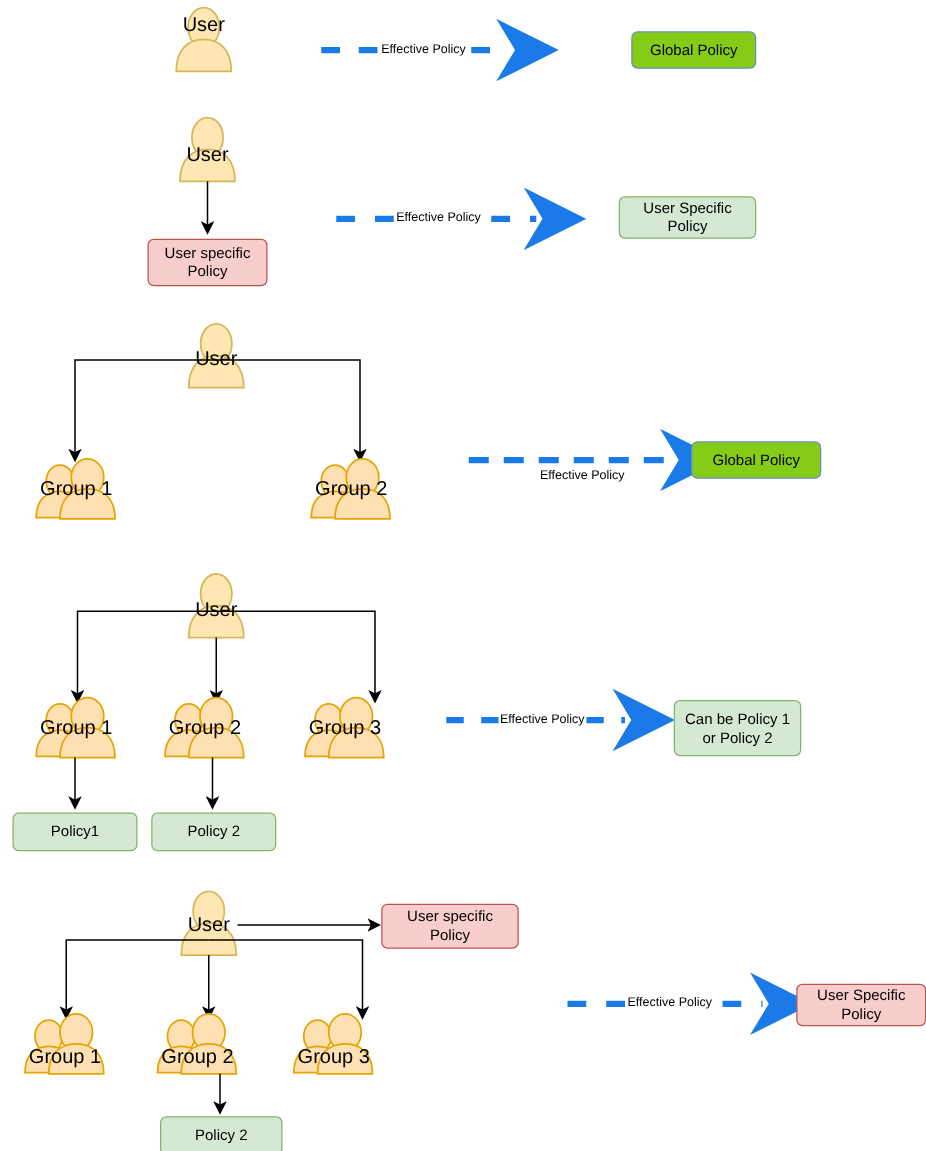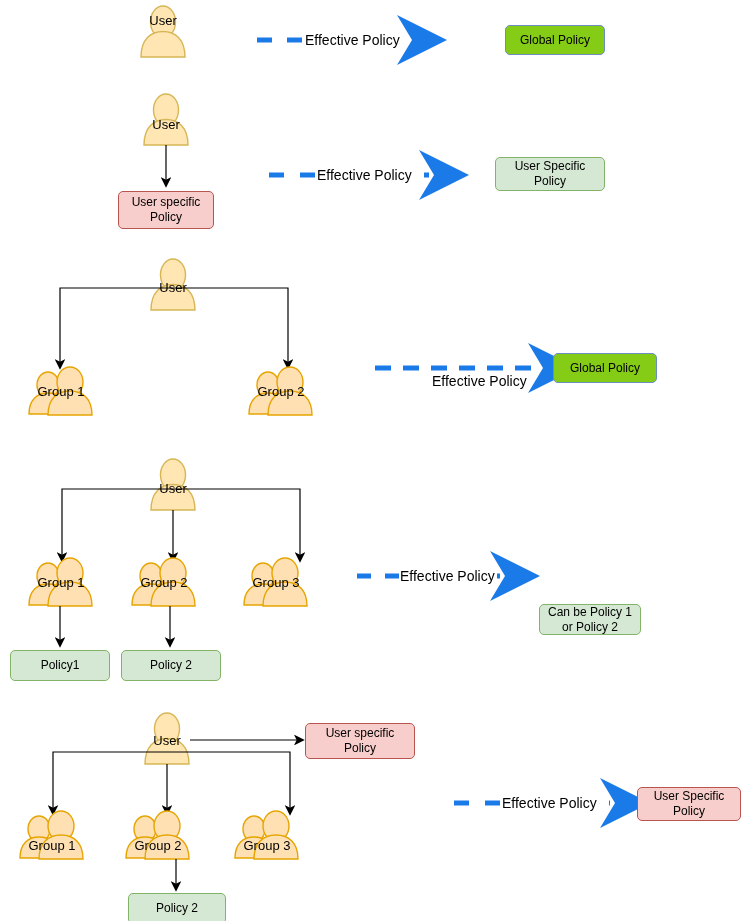--- a/index.html
+++ b/index.html
@@ -45,32 +45,32 @@
     line-height: 15px;
     white-space: pre-line;
   }
   .policy-blue  { background: #84cc16; border: 1px solid #6c8ebf; }
   .policy-green { background: #d5e8d4; border: 1px solid #82b366; }
   .policy-red   { background: #f8cecc; border: 1px solid #b85450; }
 
   
   .actor-label {
     position: absolute;
-    font-size: 13px;
+    font-size: 16px;
     line-height: 14px;
     text-align: center;
     color: #000;
     white-space: nowrap;
     pointer-events: none;
   }
 
   
   .flow-label {
     position: absolute;
-    font-size: 14px;
+    font-size: 10px;
     line-height: 12px;
     color: #000;
     background: #ffffff;
     padding: 0 1px;
     white-space: nowrap;
     text-align: left;
   }
 
   svg { overflow: visible; }
 </style>
@@ -250,16 +250,16 @@
       </marker>
     </defs>
   <line x1="2" y1="10" x2="158" y2="10" stroke="#1a7ae8" stroke-width="5" stroke-dasharray="15 16" marker-end="url(#fa5)"></line>
 </svg>
 <div class="flow-label" style="left:501px; top:797px;">Effective Policy</div>
 
 <div class="policy-box policy-blue" style="left:505px; top:25px; width:100px; height:30px;">Global Policy</div>
 <div class="policy-box policy-green" style="left:495px; top:157px; width:110px; height:34px;">User Specific
 Policy</div>
 <div class="policy-box policy-blue" style="left:553px; top:353px; width:104px; height:30px;">Global Policy</div>
-<div class="policy-box policy-green" style="left:539px; top:560px; width:102px; height:31px;margin-top:44px;">Can be Policy 1
+<div class="policy-box policy-green" style="left:539px; top:560px; width:102px; height:45px;">Can be Policy 1
 or Policy 2</div>
 <div class="policy-box policy-red" style="left:637px; top:787px; width:104px; height:34px;">User Specific
 Policy</div>
 
 </body></html>

